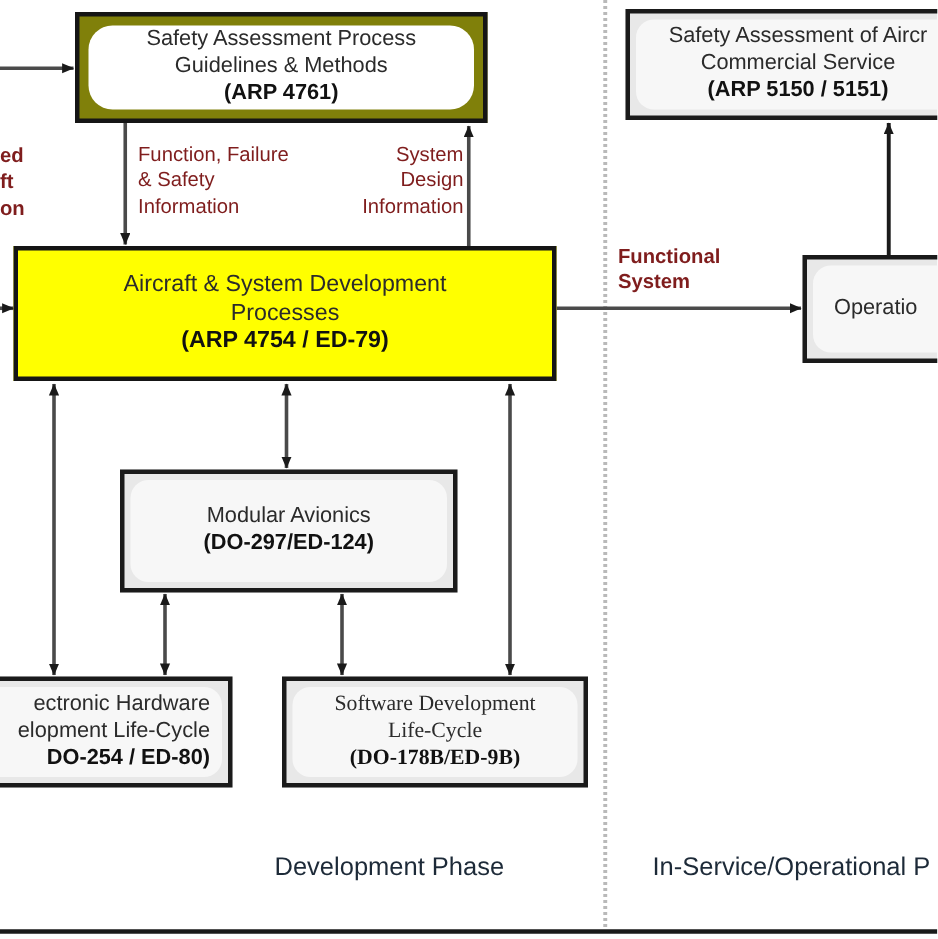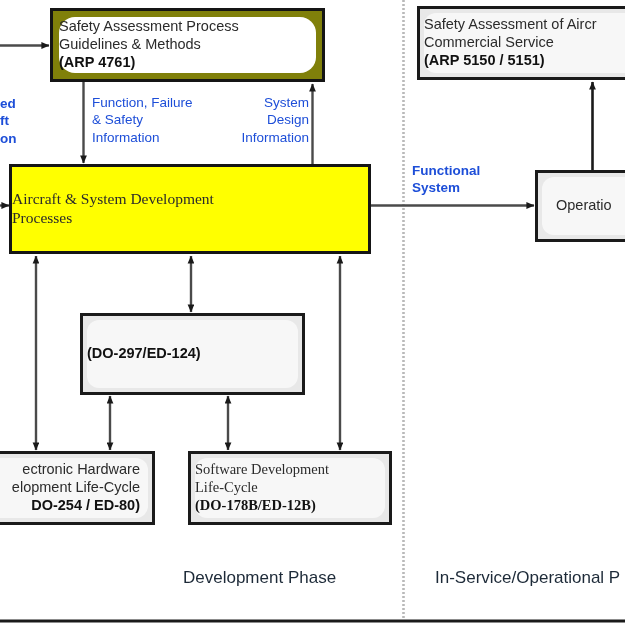--- a/index.html
+++ b/index.html
@@ -34,21 +34,21 @@
     align-items: center;
     justify-content: center;
     z-index: 5;
   }
   .node .inner {
     box-sizing: border-box;
     width: 100%;
     height: 100%;
     display: flex;
     flex-direction: column;
-    align-items: flex-start;
+    align-items: center;
     justify-content: center;
     text-align: center;
     line-height: 1.22;
     color: #2b2b2b;
     font-size: 14.5px;
   }
   .node .inner b {
     color: #111111;
     font-weight: bold;
   }
@@ -89,21 +89,21 @@
     margin: 0;
     width: 100%;
     height: 100%;
     font-size: 15.5px;
   }
 
   
   .edge-label {
     position: absolute;
     font-size: 13.5px;
-    color: #1d4ed8;
+    color: #7f1d1d;
     line-height: 1.28;
     z-index: 6;
     white-space: pre-line;
   }
   .edge-label.bold {
     font-weight: bold;
   }
   .phase-label {
     position: absolute;
     font-size: 17px;
@@ -163,52 +163,54 @@
   </div>
 
   <div class="node grey" style="left:417px; top:6px; width:230px; height:74px;">
     <div class="inner">
       <span>Safety Assessment of Aircr</span>
       <span>Commercial Service</span>
       <b>(ARP 5150 / 5151)</b>
     </div>
   </div>
 
-  <div class="node yellow" style="left:9px; top:164px; width:362px; height:90px;font-family:Liberation Serif, serif;">
+  <div class="node yellow" style="left:9px; top:164px; width:362px; height:90px;">
     <div class="inner">
       <span>Aircraft &amp; System Development</span>
       <span>Processes</span>
+      <b>(ARP 4754 / ED-79)</b>
     </div>
   </div>
 
   <div class="node grey" style="left:535px; top:170px; width:120px; height:72px;">
     <div class="inner" style="align-items:flex-start; justify-content:center; padding-left:14px;">
       <span>Operatio</span>
     </div>
   </div>
 
   <div class="node grey" style="left:80px; top:313px; width:225px; height:82px;">
     <div class="inner">
+      <span>Modular Avionics</span>
       <b>(DO-297/ED-124)</b>
     </div>
   </div>
 
   <div class="node grey" style="left:-62px; top:451px; width:217px; height:74px;">
     <div class="inner" style="align-items:flex-end; padding-right:8px;">
       <span>ectronic Hardware</span>
       <span>elopment Life-Cycle</span>
       <b>DO-254 / ED-80)</b>
     </div>
   </div>
 
   <div class="node grey" style="left:188px; top:451px; width:204px; height:74px;font-family:Liberation Serif, serif;">
     <div class="inner">
       <span>Software Development</span>
       <span>Life-Cycle</span>
-      <b>(DO-178B/ED-12B)</b>
+      <b>(DO-178B/ED-9B)</b>
     </div>
   </div>
 
   <div class="edge-label bold" style="left:0px; top:95px; text-align:left;">ed
 ft
 on</div>
 
   <div class="edge-label" style="left:92px; top:94px; text-align:left;">Function, Failure
 &amp; Safety
 Information</div>

